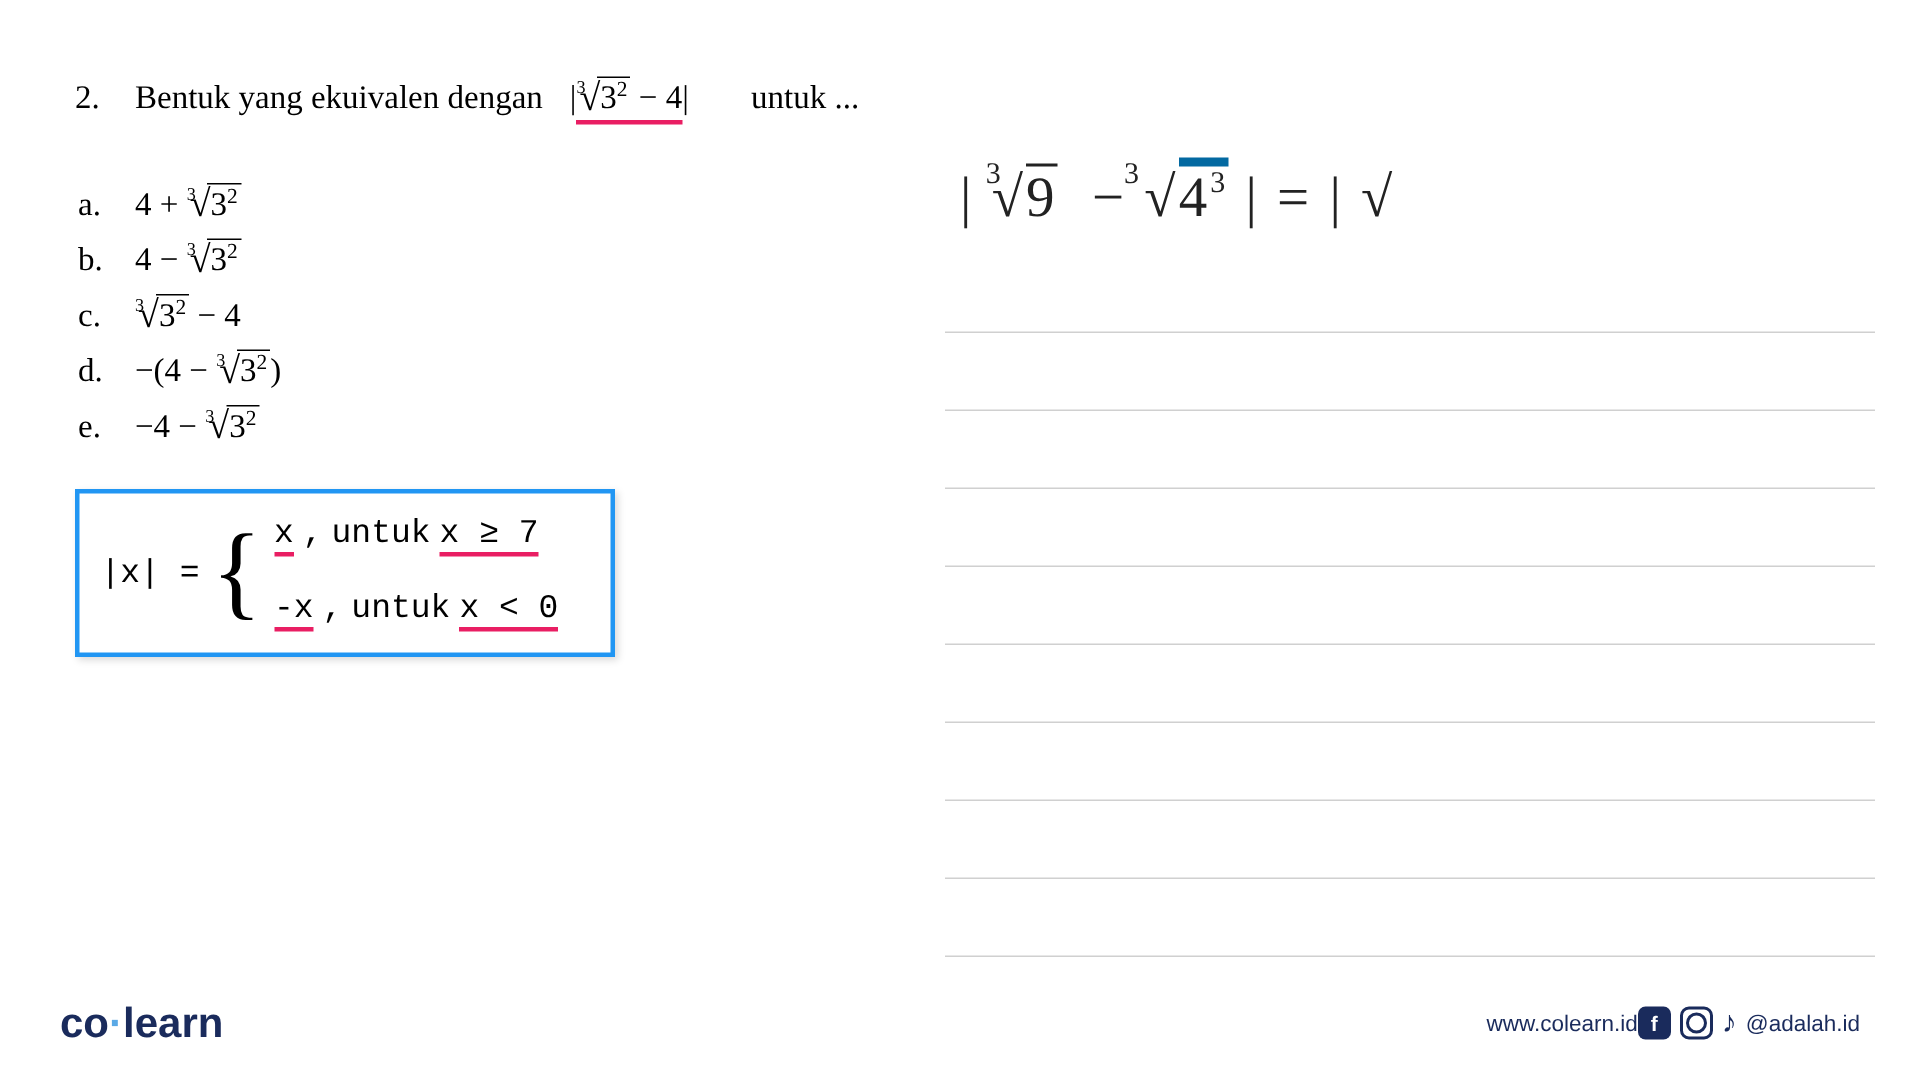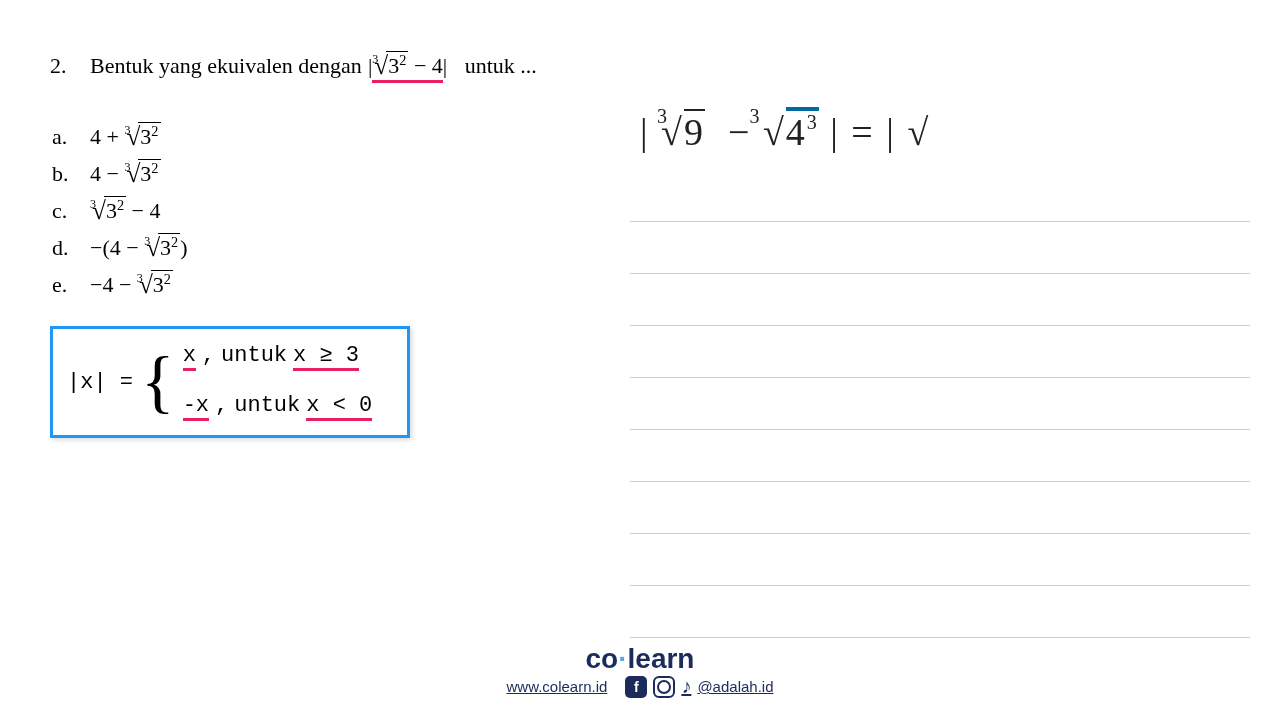--- a/index.html
+++ b/index.html
@@ -14,21 +14,21 @@
   .content {
     padding: 50px 40px 0 50px;
   }
   .question-row {
     display: flex;
     font-size: 22px;
     align-items: baseline;
     margin-bottom: 38px;
   }
   .qnum { width: 40px; }
-  .qtext { display: flex; align-items: baseline; gap: 6px; }
+  .qtext { display: flex; align-items: baseline; gap: 18px; }
   .underline-pink {
     border-bottom: 3px solid #e91e63;
     padding-bottom: 1px;
     display: inline-block;
   }
   .options {
     font-size: 22px;
     margin-left: 2px;
   }
   .opt-row {
@@ -109,37 +109,34 @@
   .hw-small { font-size: 20px; position: relative; top: -12px; }
   
   .footer {
     position: absolute;
     bottom: 22px;
     left: 0; right: 0;
     display: flex;
     justify-content: space-between;
     align-items: center;
     padding: 0 40px;
-    flex-direction: column;
   }
   .logo {
     font-family: Arial, sans-serif;
     font-size: 28px;
     font-weight: 700;
     color: #1a2b5c;
   }
   .logo .dot { color: #5aa9e6; }
   .footer-right {
     display: flex;
     align-items: center;
-    gap: 18px;
     font-family: Arial, sans-serif;
     font-size: 15px;
     color: #1a2b5c;
-    text-decoration: underline;
   }
   .social { display: flex; gap: 6px; align-items: center; }
   .icon-box {
     width: 22px; height: 22px;
     border-radius: 5px;
     background: #1a2b5c;
     color: #fff;
     display: inline-flex;
     align-items: center;
     justify-content: center;
@@ -251,39 +248,39 @@
 
   <div class="def-box">
     <div class="def-inner">
       <span>|x| =</span>
       <span class="brace">{</span>
       <div class="def-lines">
         <div class="def-line">
           <span class="ul-pink">x</span>
           <span>,</span>
           <span>untuk</span>
-          <span class="ul-pink">x ≥ 3</span>
+          <span class="ul-pink">x ≥ 7</span>
         </div>
         <div class="def-line">
           <span class="ul-pink">-x</span>
           <span>,</span>
           <span>untuk</span>
           <span class="ul-pink">x &lt; 0</span>
         </div>
       </div>
     </div>
   </div>
 </div>
 
 <div class="handwriting">
   | <span style="position:relative;">
       <span class="hw-small" style="position:absolute;left:-4px;top:-6px;">3</span>√<span style="border-top:2px solid #222;">9</span>
     </span>
   &nbsp;−<span style="position:relative;">
-      <span class="hw-small" style="position:absolute;left:-2px;top:-6px;">3</span>√<span style="border-top:4px solid #0369a1;margin-top:17px;">4<span class="hw-small" style="top:-16px;">3</span></span>
+      <span class="hw-small" style="position:absolute;left:-2px;top:-6px;">3</span>√<span style="border-top:6px solid #0369a1;margin-top:17px;">4<span class="hw-small" style="top:-16px;">3</span></span>
     </span> | = | √
 </div>
 
 <div class="notebook">
   <div class="nb-line"></div>
   <div class="nb-line"></div>
   <div class="nb-line"></div>
   <div class="nb-line"></div>
   <div class="nb-line"></div>
   <div class="nb-line"></div>

